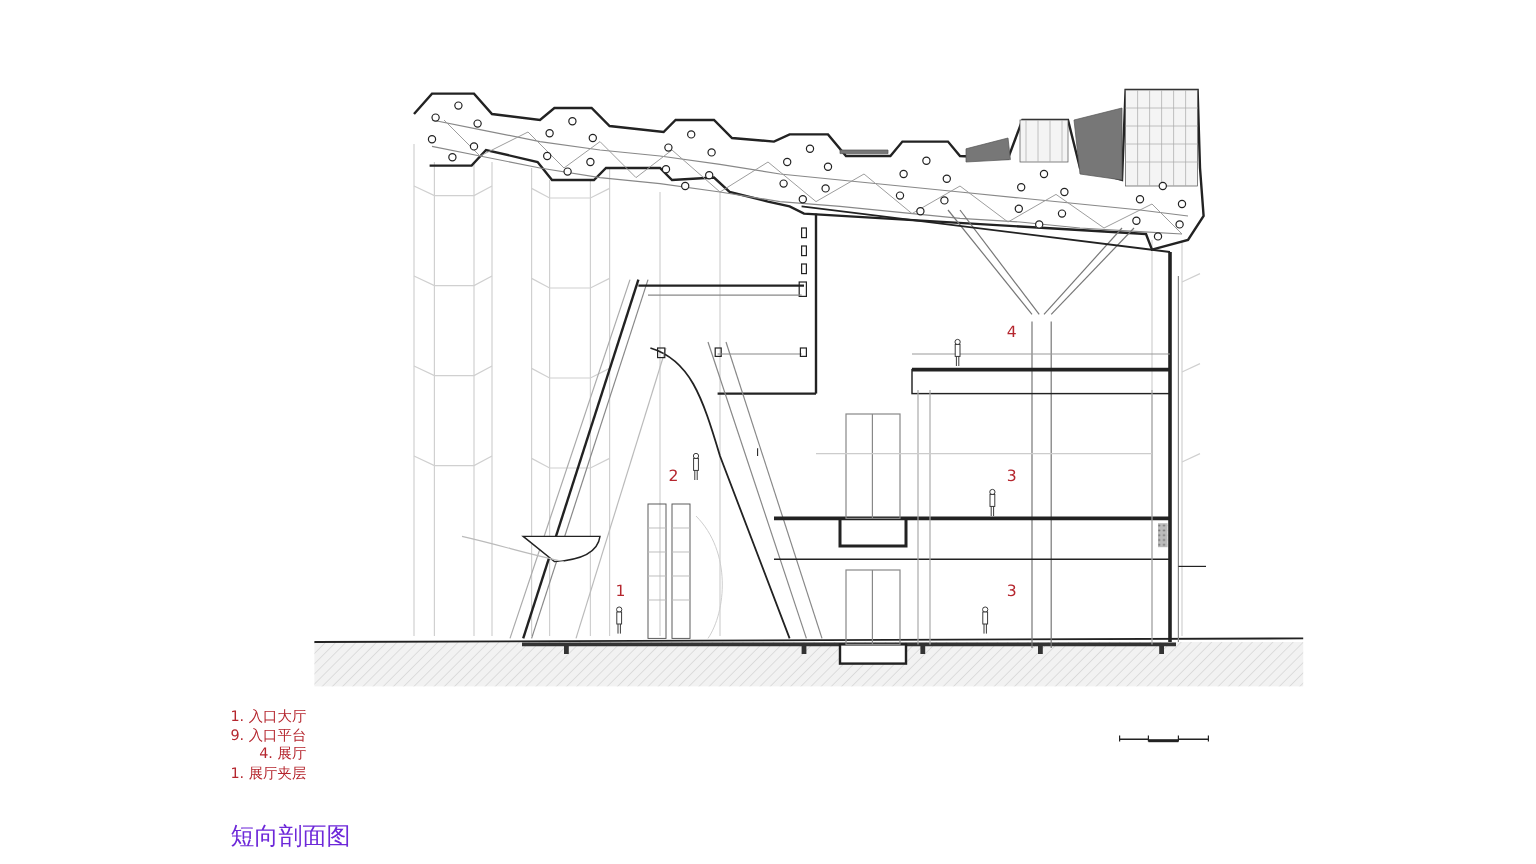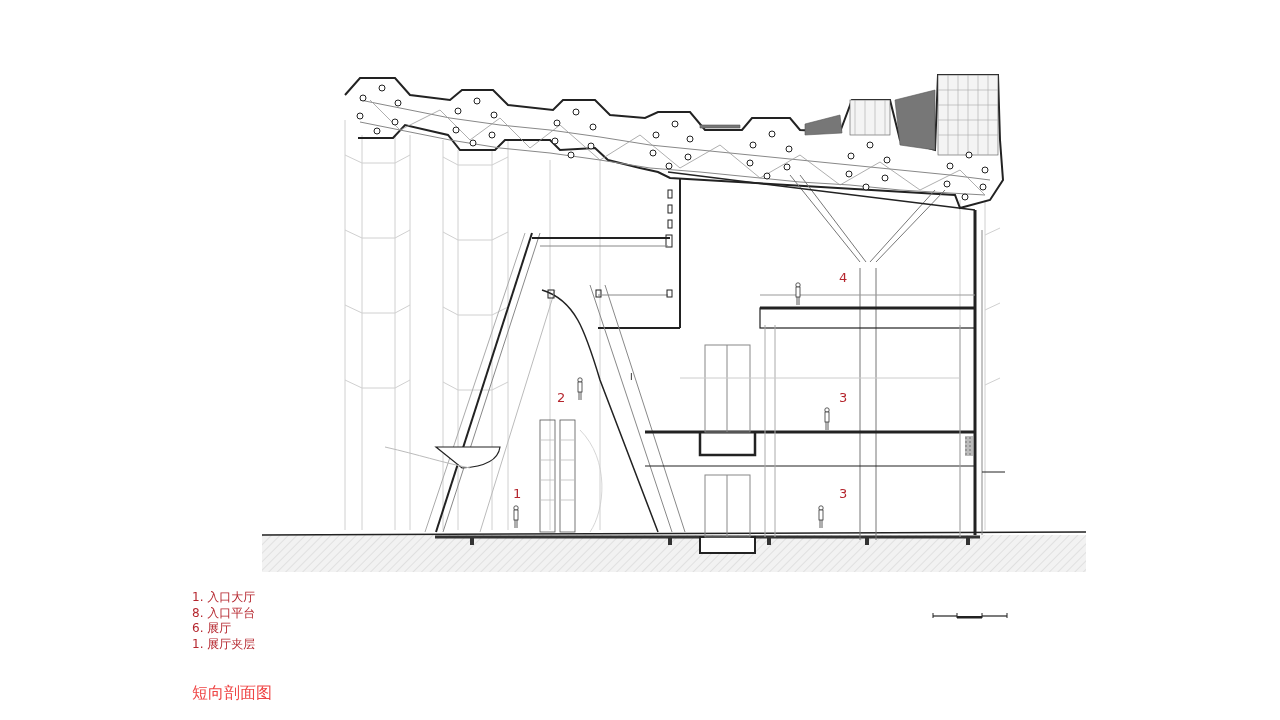--- a/index.html
+++ b/index.html
@@ -1,22 +1,22 @@
 <!DOCTYPE html>
 <html><head>
 <meta charset="utf-8">
 <style>
   html, body { margin:0; padding:0; background:#ffffff; }
   body { width:1280px; height:720px; position:relative; overflow:hidden;
          font-family:"DejaVu Sans","Liberation Sans",sans-serif; }
   #drawing { position:absolute; left:0; top:0; width:1280px; height:720px; }
   .zone-label { position:absolute; color:#b5262e; font-size:13px; line-height:13px; }
   .legend { position:absolute; left:192px; top:590px; color:#b5262e; font-size:12px; line-height:15.5px; }
-  .legend-item { white-space:nowrap; }
-  .caption { position:absolute; left:192px; top:683px; font-size:16px; color:#ef4444; }
+  .legend-item { white-space:nowrap;text-align:right; }
+  .caption { position:absolute; left:192px; top:683px; font-size:20px; color:#6d28d9; }
   .scale-bar { position:absolute; left:932px; top:611px; width:76px; height:10px; }
 </style>
 </head>
 <body>
 
 <svg id="drawing" viewBox="0 0 1280 720" xmlns="http://www.w3.org/2000/svg">
   <defs>
     <pattern id="hatch" width="6" height="6" patternUnits="userSpaceOnUse" patternTransform="rotate(45)">
       <rect width="6" height="6" fill="#f2f2f2"></rect>
       <line x1="0" y1="0" x2="0" y2="6" stroke="#cfcfcf" stroke-width="1"></line>
@@ -248,22 +248,22 @@
 </svg>
 
 <div class="zone-label" style="left:513px;top:487px;">1</div>
 <div class="zone-label" style="left:557px;top:391px;">2</div>
 <div class="zone-label" style="left:839px;top:391px;">3</div>
 <div class="zone-label" style="left:839px;top:487px;">3</div>
 <div class="zone-label" style="left:839px;top:271px;">4</div>
 
 <div class="legend">
   <div class="legend-item">1. 入口大厅</div>
-  <div class="legend-item">8. 入口平台</div>
-  <div class="legend-item">6. 展厅</div>
+  <div class="legend-item">9. 入口平台</div>
+  <div class="legend-item">4. 展厅</div>
   <div class="legend-item">1. 展厅夹层</div>
 </div>
 
 <svg class="scale-bar" viewBox="0 0 76 10">
   <line x1="1" y1="5" x2="25" y2="5" stroke="#222" stroke-width="1.2"></line>
   <rect x="25" y="5" width="25" height="2.5" fill="#222"></rect>
   <line x1="50" y1="5" x2="75" y2="5" stroke="#222" stroke-width="1.2"></line>
   <line x1="1" y1="2" x2="1" y2="7" stroke="#222"></line>
   <line x1="25" y1="2" x2="25" y2="7" stroke="#222"></line>
   <line x1="50" y1="2" x2="50" y2="7" stroke="#222"></line>

